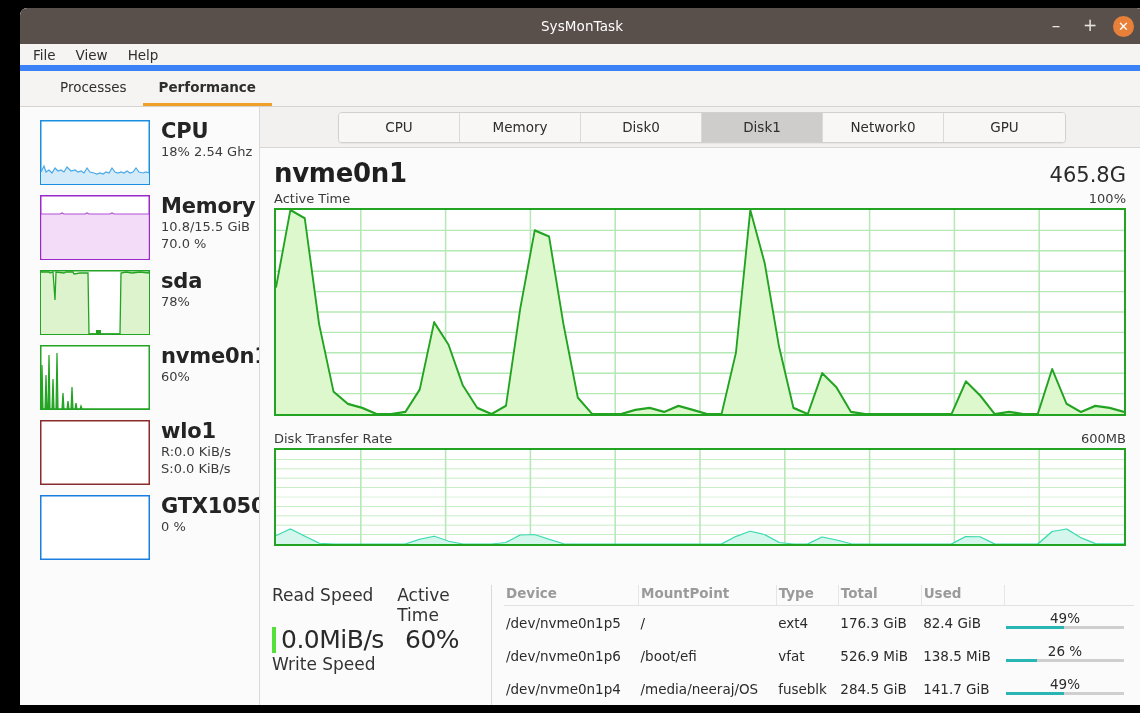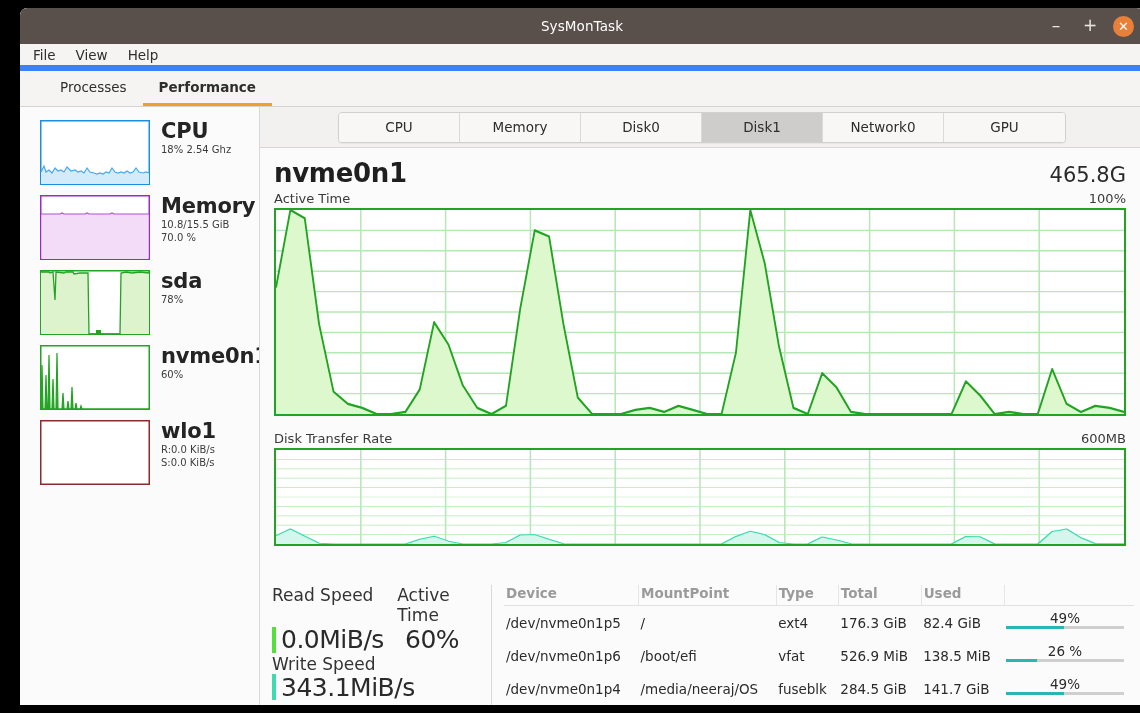--- a/index.html
+++ b/index.html
@@ -141,21 +141,21 @@
   .sbtext { padding-top: 0px; min-width: 0; }
   .sbname {
     font-size: 21px;
     font-weight: bold;
     color: #242424;
     line-height: 1.08;
     letter-spacing: -0.2px;
     white-space: nowrap;
   }
   .sbsub {
-    font-size: 10px;
+    font-size: 13px;
     color: #3c3c3c;
     line-height: 1.33;
     white-space: nowrap;
   }
 
   
   .right {
     flex: 1 1 auto;
     display: flex;
     flex-direction: column;
@@ -404,20 +404,31 @@
             <rect x="0.75" y="0.75" width="108.5" height="63.5" fill="#ffffff" stroke="#8b2b2b" stroke-width="1.5"></rect>
           </svg>
         </div>
         <div class="sbtext">
           <div class="sbname">wlo1</div>
           <div class="sbsub">R:0.0 KiB/s</div>
           <div class="sbsub">S:0.0 KiB/s</div>
         </div>
       </div>
 
+      <div class="sbitem">
+        <div class="sbthumb">
+          <svg viewBox="0 0 110 65" preserveAspectRatio="none">
+            <rect x="0.75" y="0.75" width="108.5" height="63.5" fill="#ffffff" stroke="#1a7fe0" stroke-width="1.5"></rect>
+          </svg>
+        </div>
+        <div class="sbtext">
+          <div class="sbname">GTX1050</div>
+          <div class="sbsub">0 %</div>
+        </div>
+      </div>
 
     </div>
 
     <div class="right">
 
       <div class="devtabs-wrap">
         <div class="devtabs">
           <div class="devtab">CPU</div>
           <div class="devtab">Memory</div>
           <div class="devtab">Disk0</div>
@@ -505,24 +516,20 @@
           </div>
           <div class="val-row">
             <span class="val-read">
               <span class="bar" style="background:#53e03a"></span>
               <span class="bigval">0.0MiB/s</span>
             </span>
             <span class="val-active">60%</span>
           </div>
           <div class="lbl-row">
             <span class="lbl">Write Speed</span>
-          </div>
-          <div class="val-row">
-            <span class="bar" style="background:#3ddbb0"></span>
-            <span class="bigval">343.1MiB/s</span>
           </div>
         </div>
 
         <div class="parts">
           <table class="parttable">
             <thead>
               <tr>
                 <th>Device</th>
                 <th>MountPoint</th>
                 <th>Type</th>

